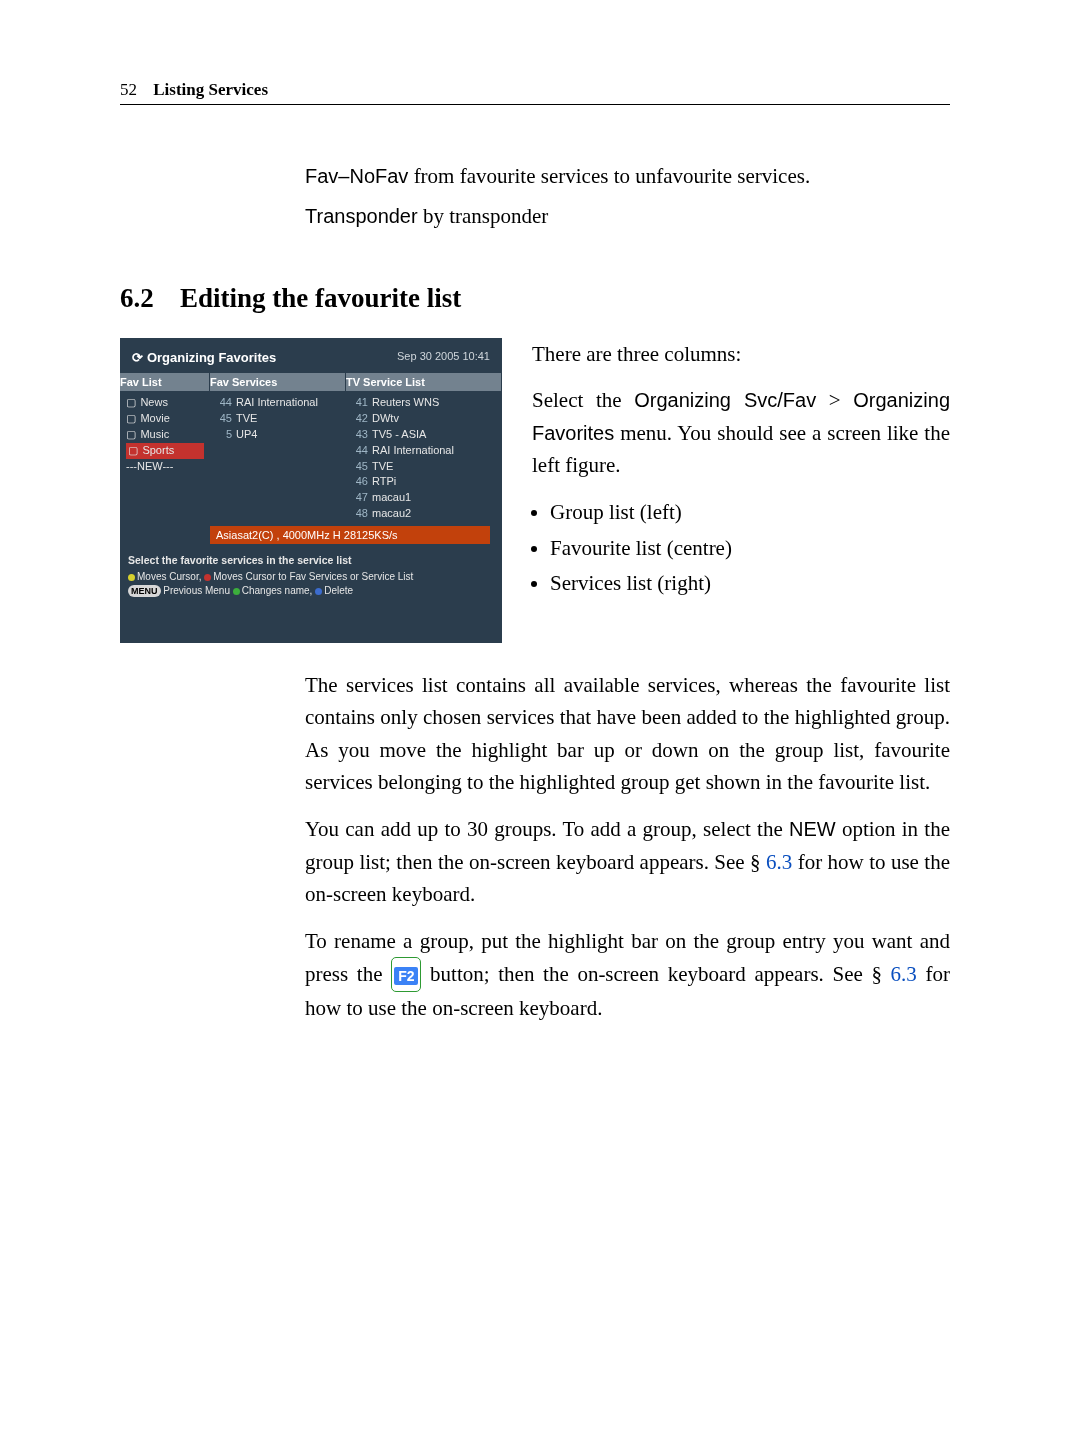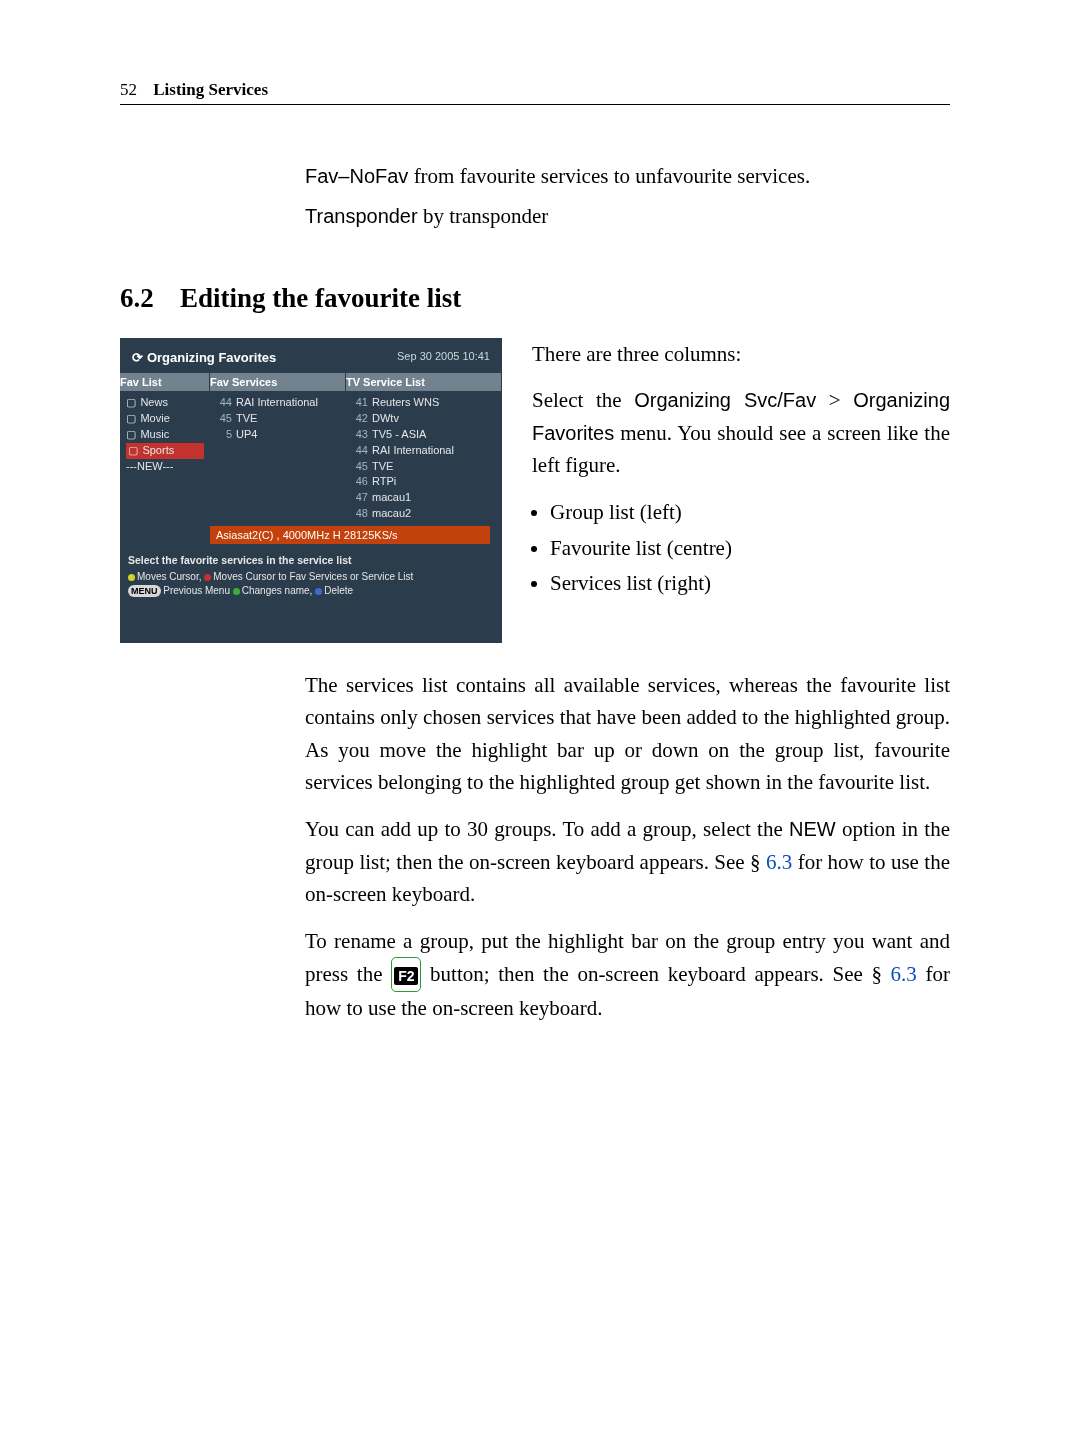--- a/index.html
+++ b/index.html
@@ -132,21 +132,21 @@
   .right-col li { margin: 3px 0; }
 
   .f2-box {
     display: inline-block;
     border: 1.8px solid #2e9a33;
     border-radius: 5px;
     padding: 0 2px;
   }
   .f2-inner {
     display: inline-block;
-    background: #000000;
+    background: #3b82f6;
     color: #fff;
     font-family: Arial, Helvetica, sans-serif;
     font-weight: 700;
     font-size: 14px;
     border-radius: 2px;
     padding: 0 4px;
     line-height: 18px;
   }
   .link { color: #0a4fbf; }
 </style>

